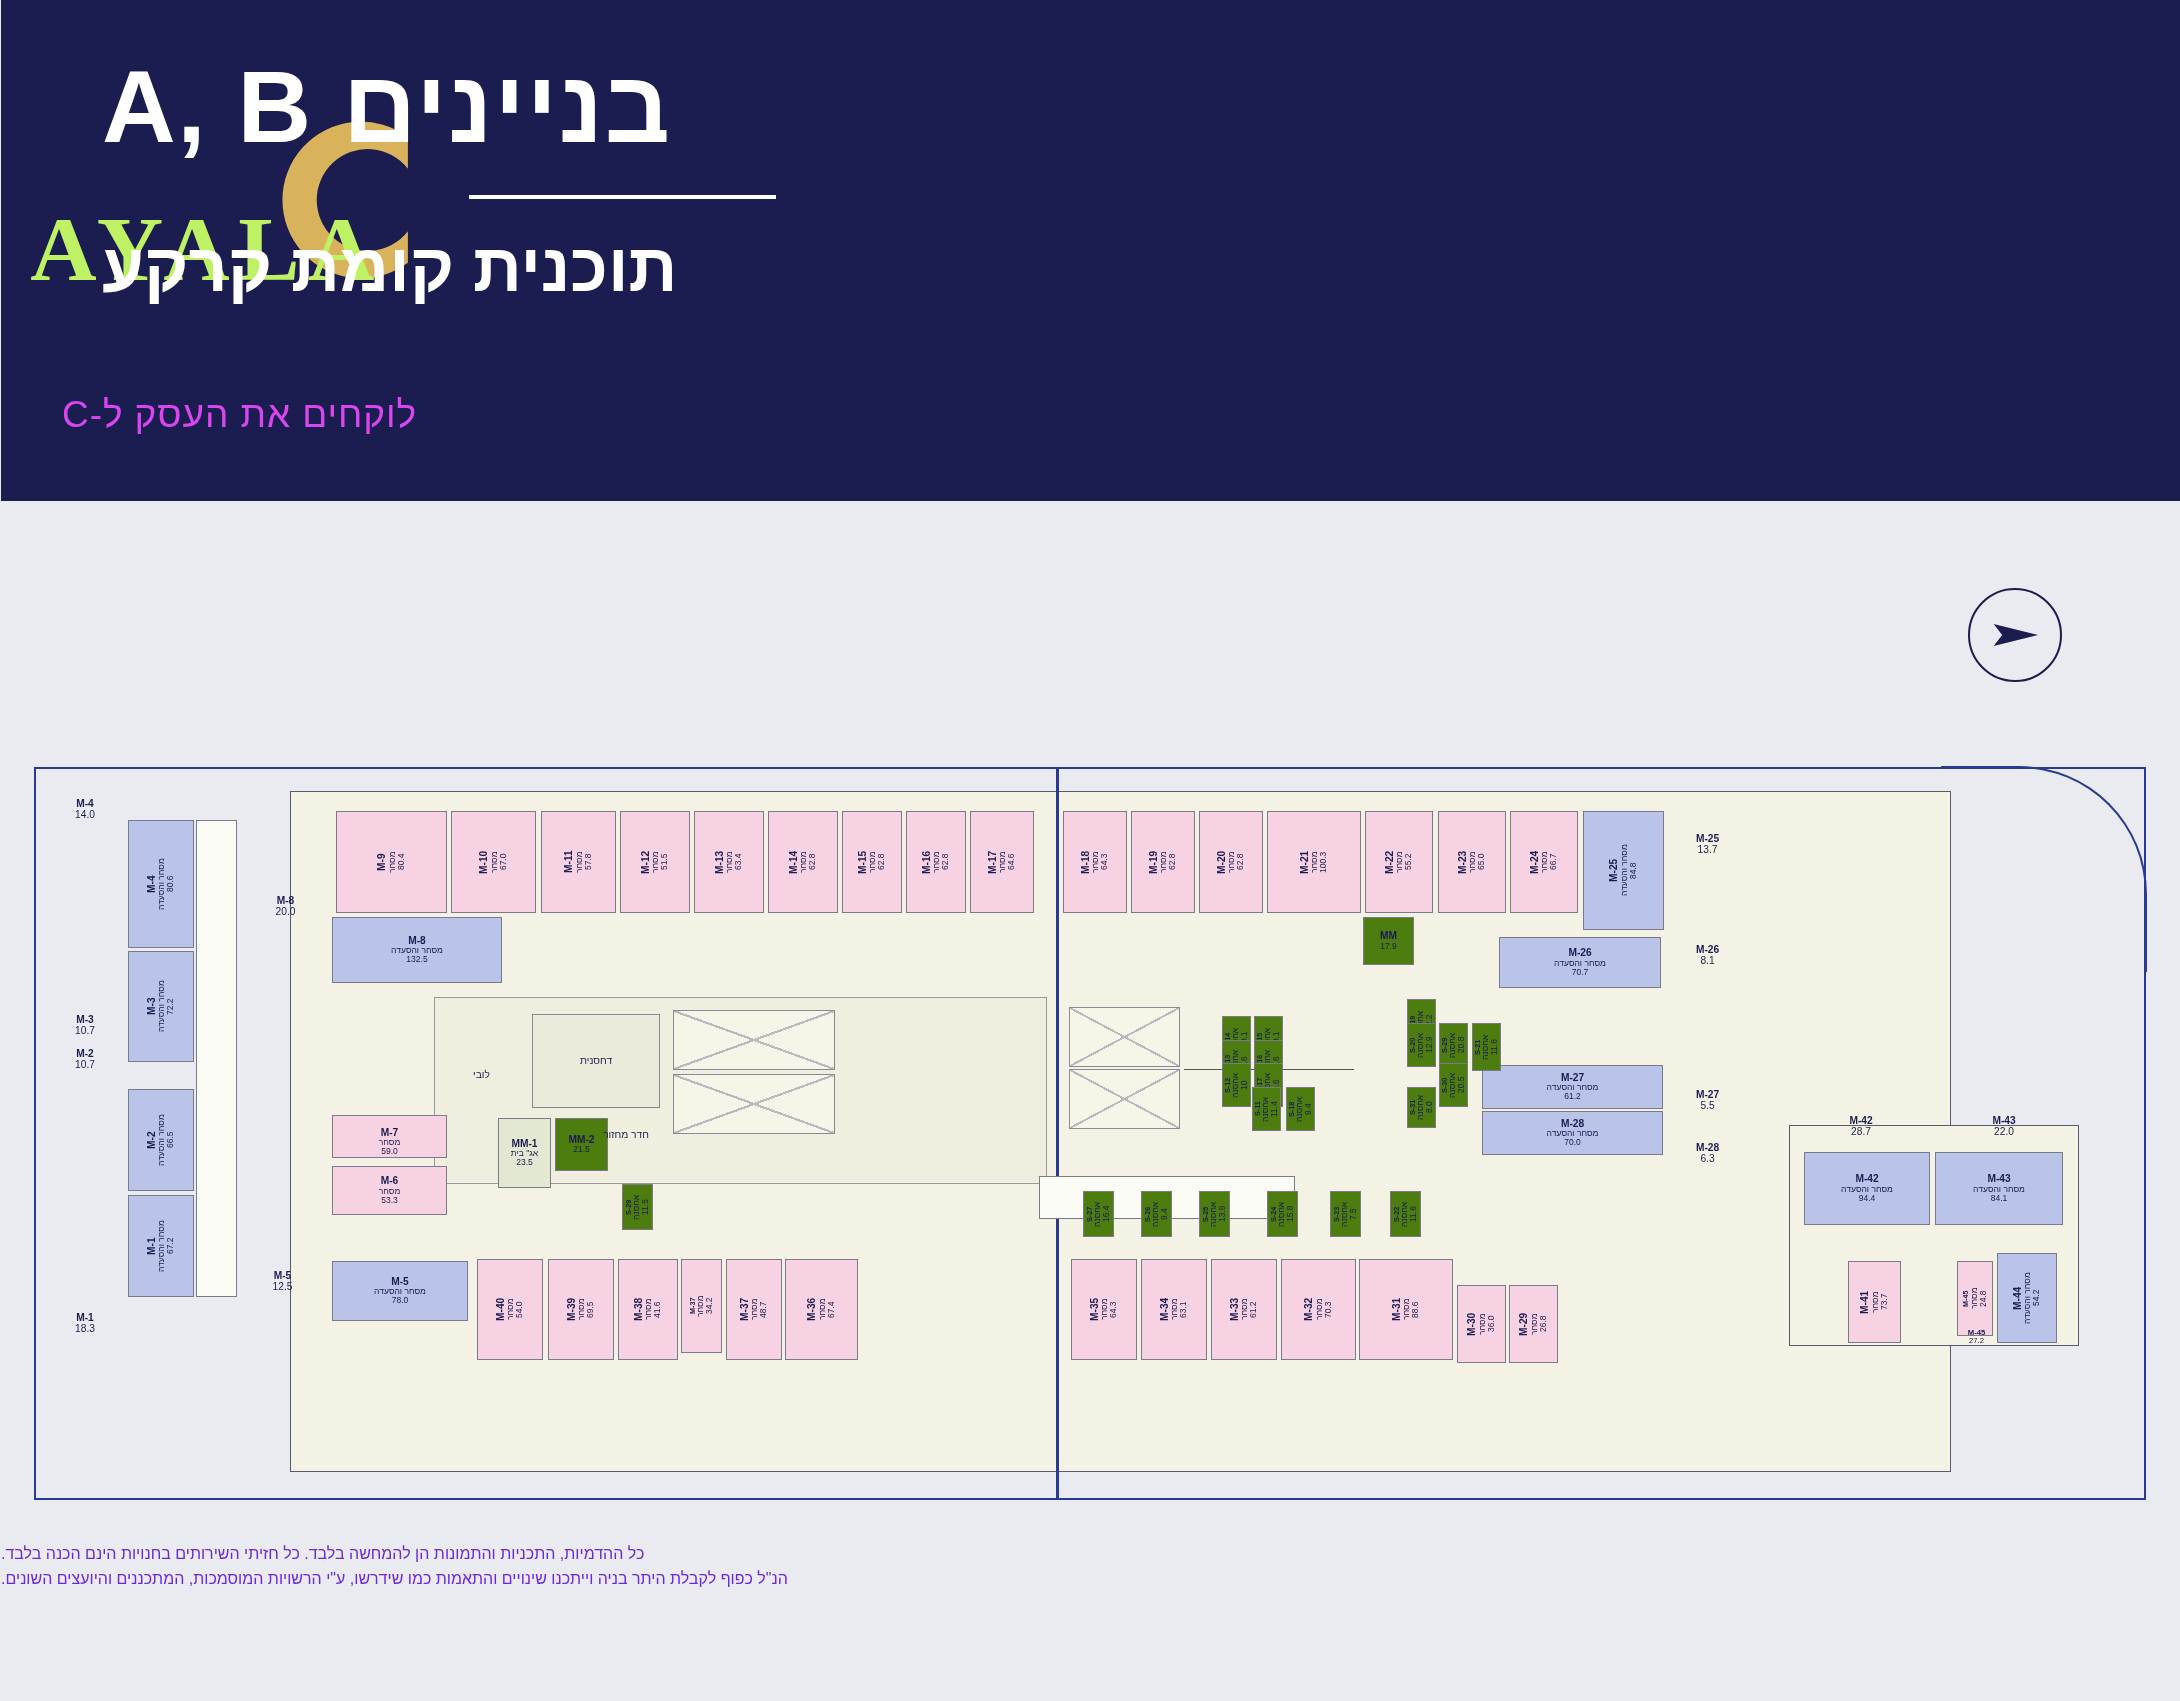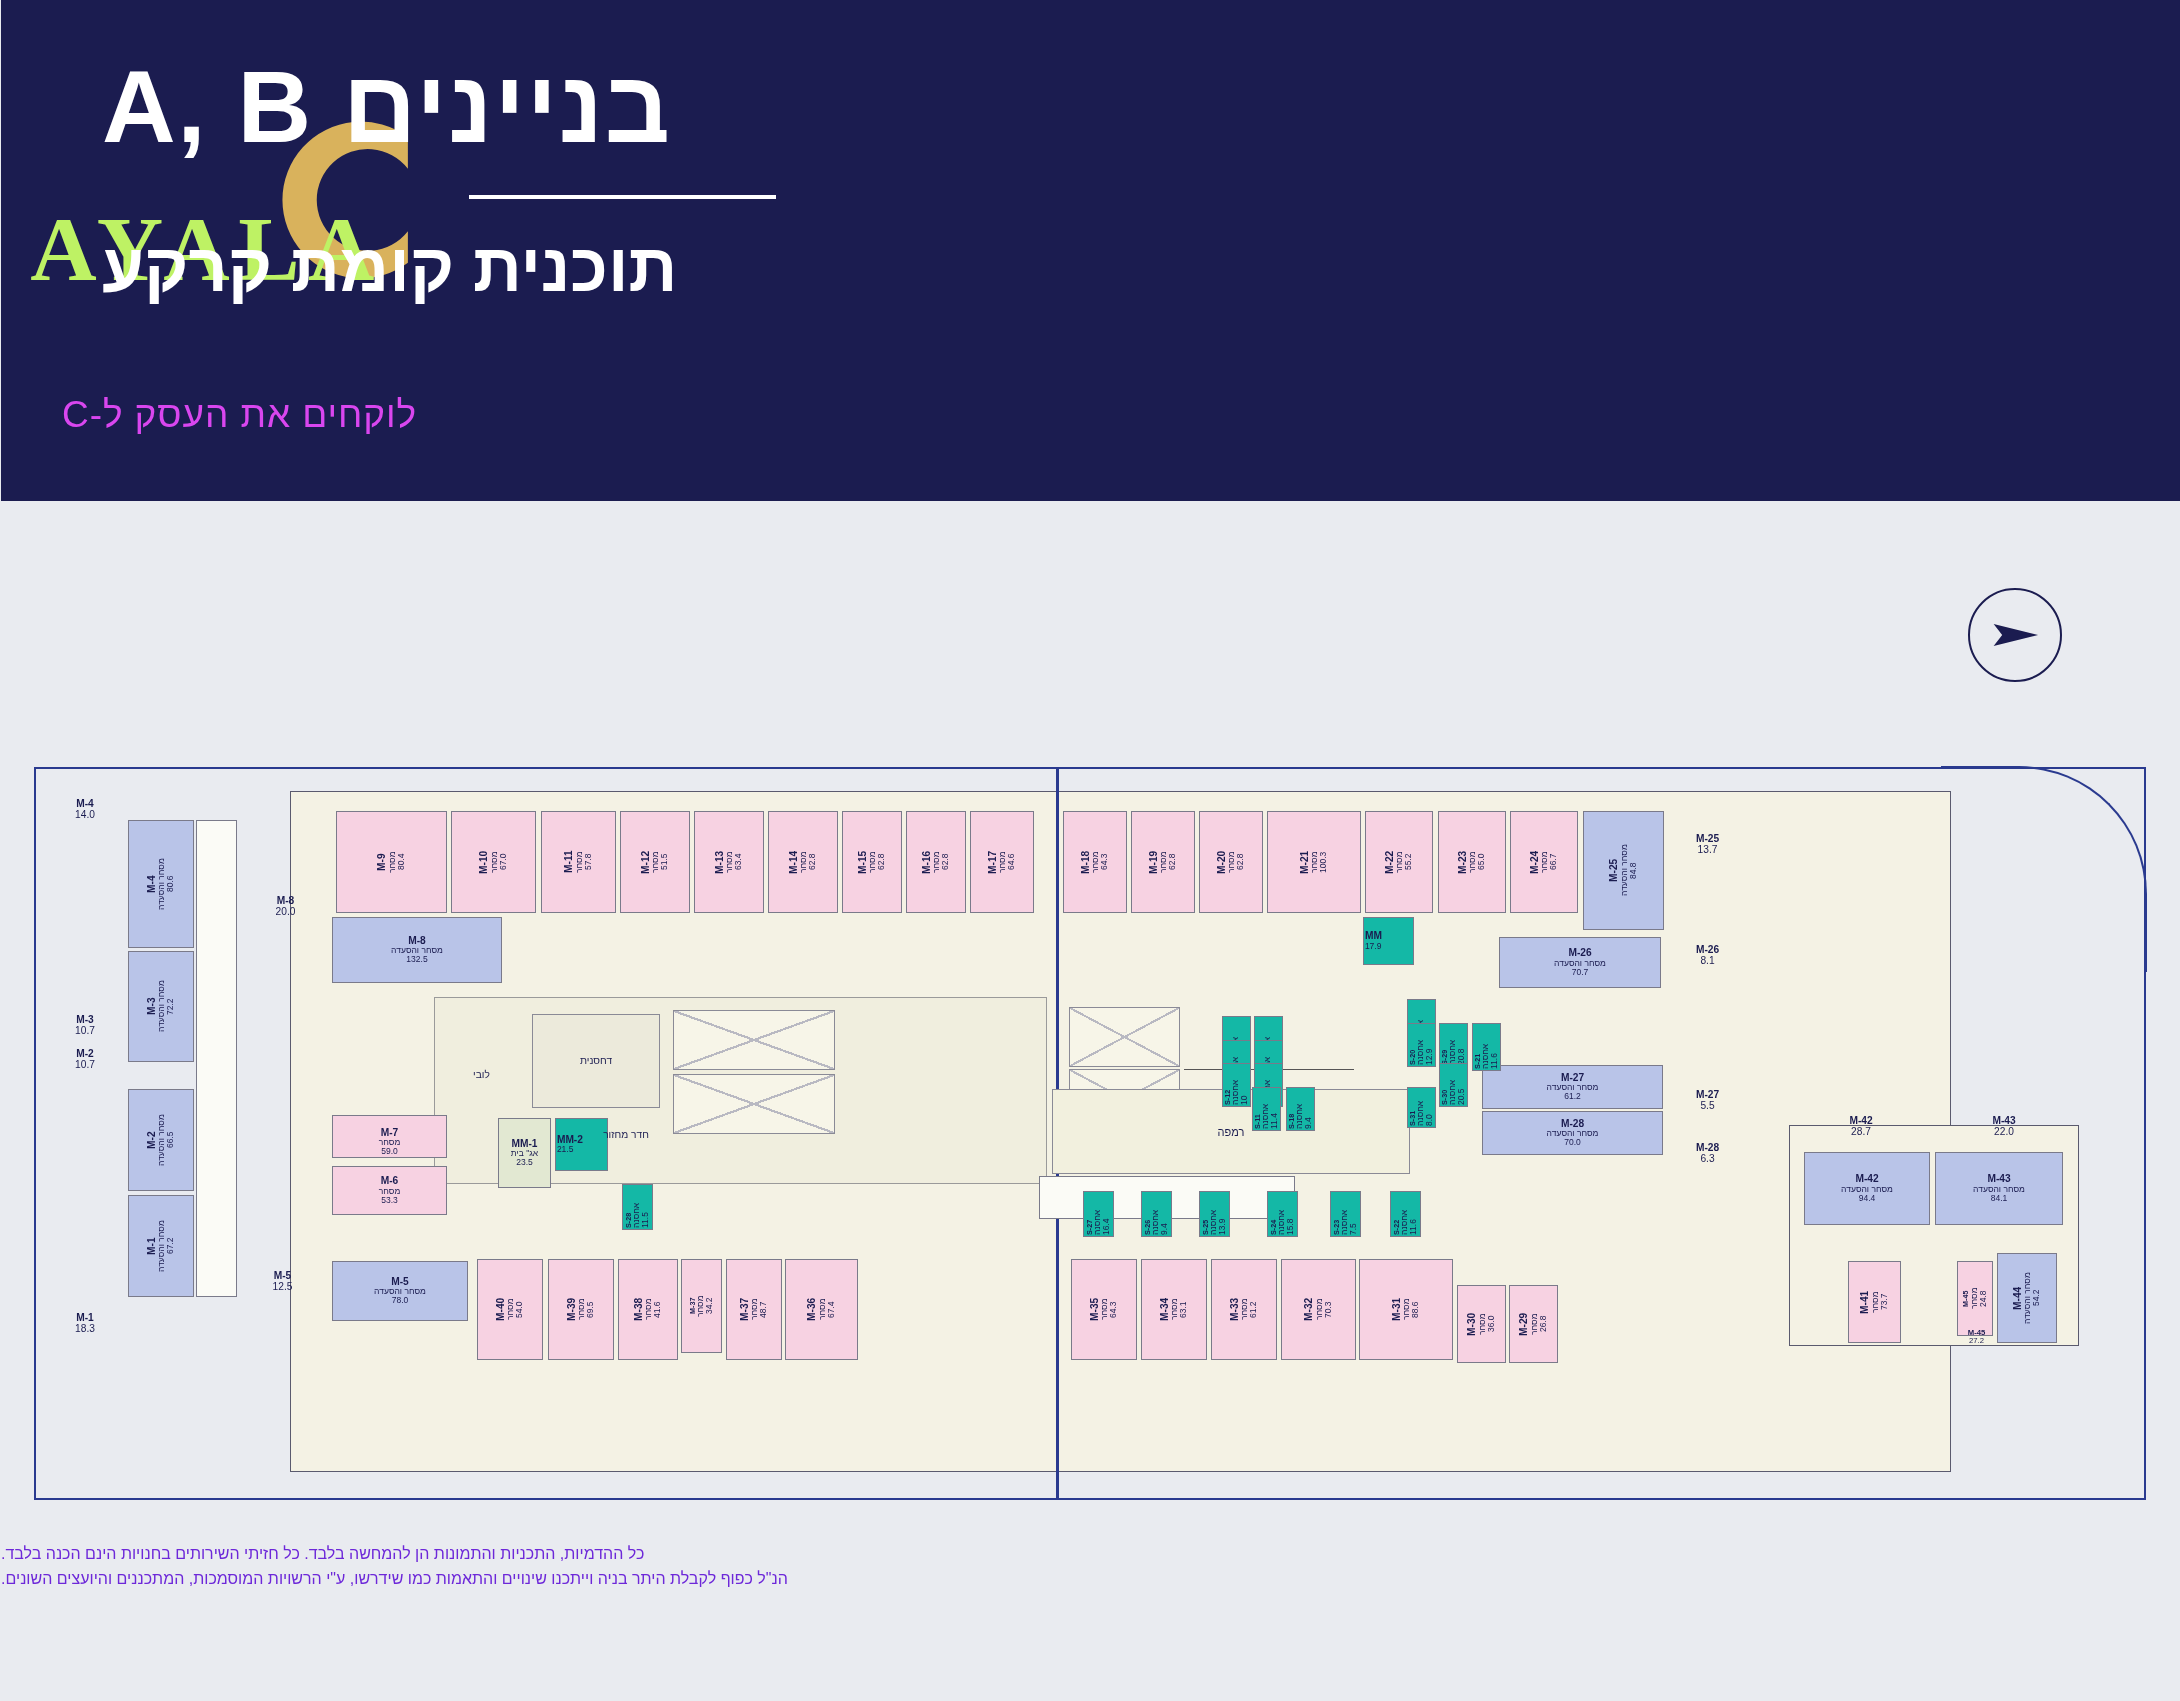--- a/index.html
+++ b/index.html
@@ -62,21 +62,21 @@
     position:absolute; border:0.9px solid #7a7a8a;
     display:flex; flex-direction:column; align-items:center; justify-content:center;
     text-align:center; line-height:1.05; overflow:hidden;
     font-size:9.4px; color:#1b1c50; padding:0.9px;
   }
   .u .id { font-weight:bold; font-size:10.2px; }
   .u .tp { font-size:8.5px; }
   .u .ar { font-size:8.5px; }
   .pink { background:#f7d2e2; }
   .blue { background:#b9c4e8; }
-  .cream { background:#14b8a6;align-items:flex-end; }
+  .cream { background:#4d7c0f; }
   .green { background:#e2e8d2; }
   .white { background:#fbfbf6; }
   .rot { writing-mode:vertical-rl; transform:rotate(180deg); }
   .small { font-size:7.7px; }
   .tiny { font-size:6.8px; }
   .tiny .id { font-size:7.2px; }
 
   .lbl {
     position:absolute; font-size:10.2px; color:#1b1c50; text-align:center;
     line-height:1.1; direction:rtl;
@@ -311,23 +311,20 @@
   <div class="corefill" style="left:498px; top:247px; width:128px; height:94px; display:flex; align-items:center; justify-content:center;">
     <span class="lbl" style="position:static;">דחסנית</span>
   </div>
   <div class="lbl" style="left:422px; top:302px; width:51px;">לובי</div>
 
   <div class="stair" style="left:639px; top:243px; width:162px; height:60px;"></div>
   <div class="stair" style="left:639px; top:307px; width:162px; height:60px;"></div>
   <div class="stair" style="left:1035px; top:240px; width:111px; height:60px;"></div>
   <div class="stair" style="left:1035px; top:302px; width:111px; height:60px;"></div>
 
-  <div class="ramp" style="left:1018px; top:322px; width:358px; height:85px;">
-    <span>רמפה</span>
-  </div>
   <div class="arrowline" style="left:1150px; top:302px; width:170px;"></div>
 
   <div class="u white" style="left:1005px; top:409px; width:256px; height:43px;"></div>
 
   <div class="u green small" style="left:464px; top:351px; width:53px; height:70px;">
     <span class="id">MM-1</span>
     <span class="tp">אג" בית</span>
     <span class="ar">23.5</span>
   </div>
   <div class="u cream small" style="left:521px; top:351px; width:53px; height:53px;">

